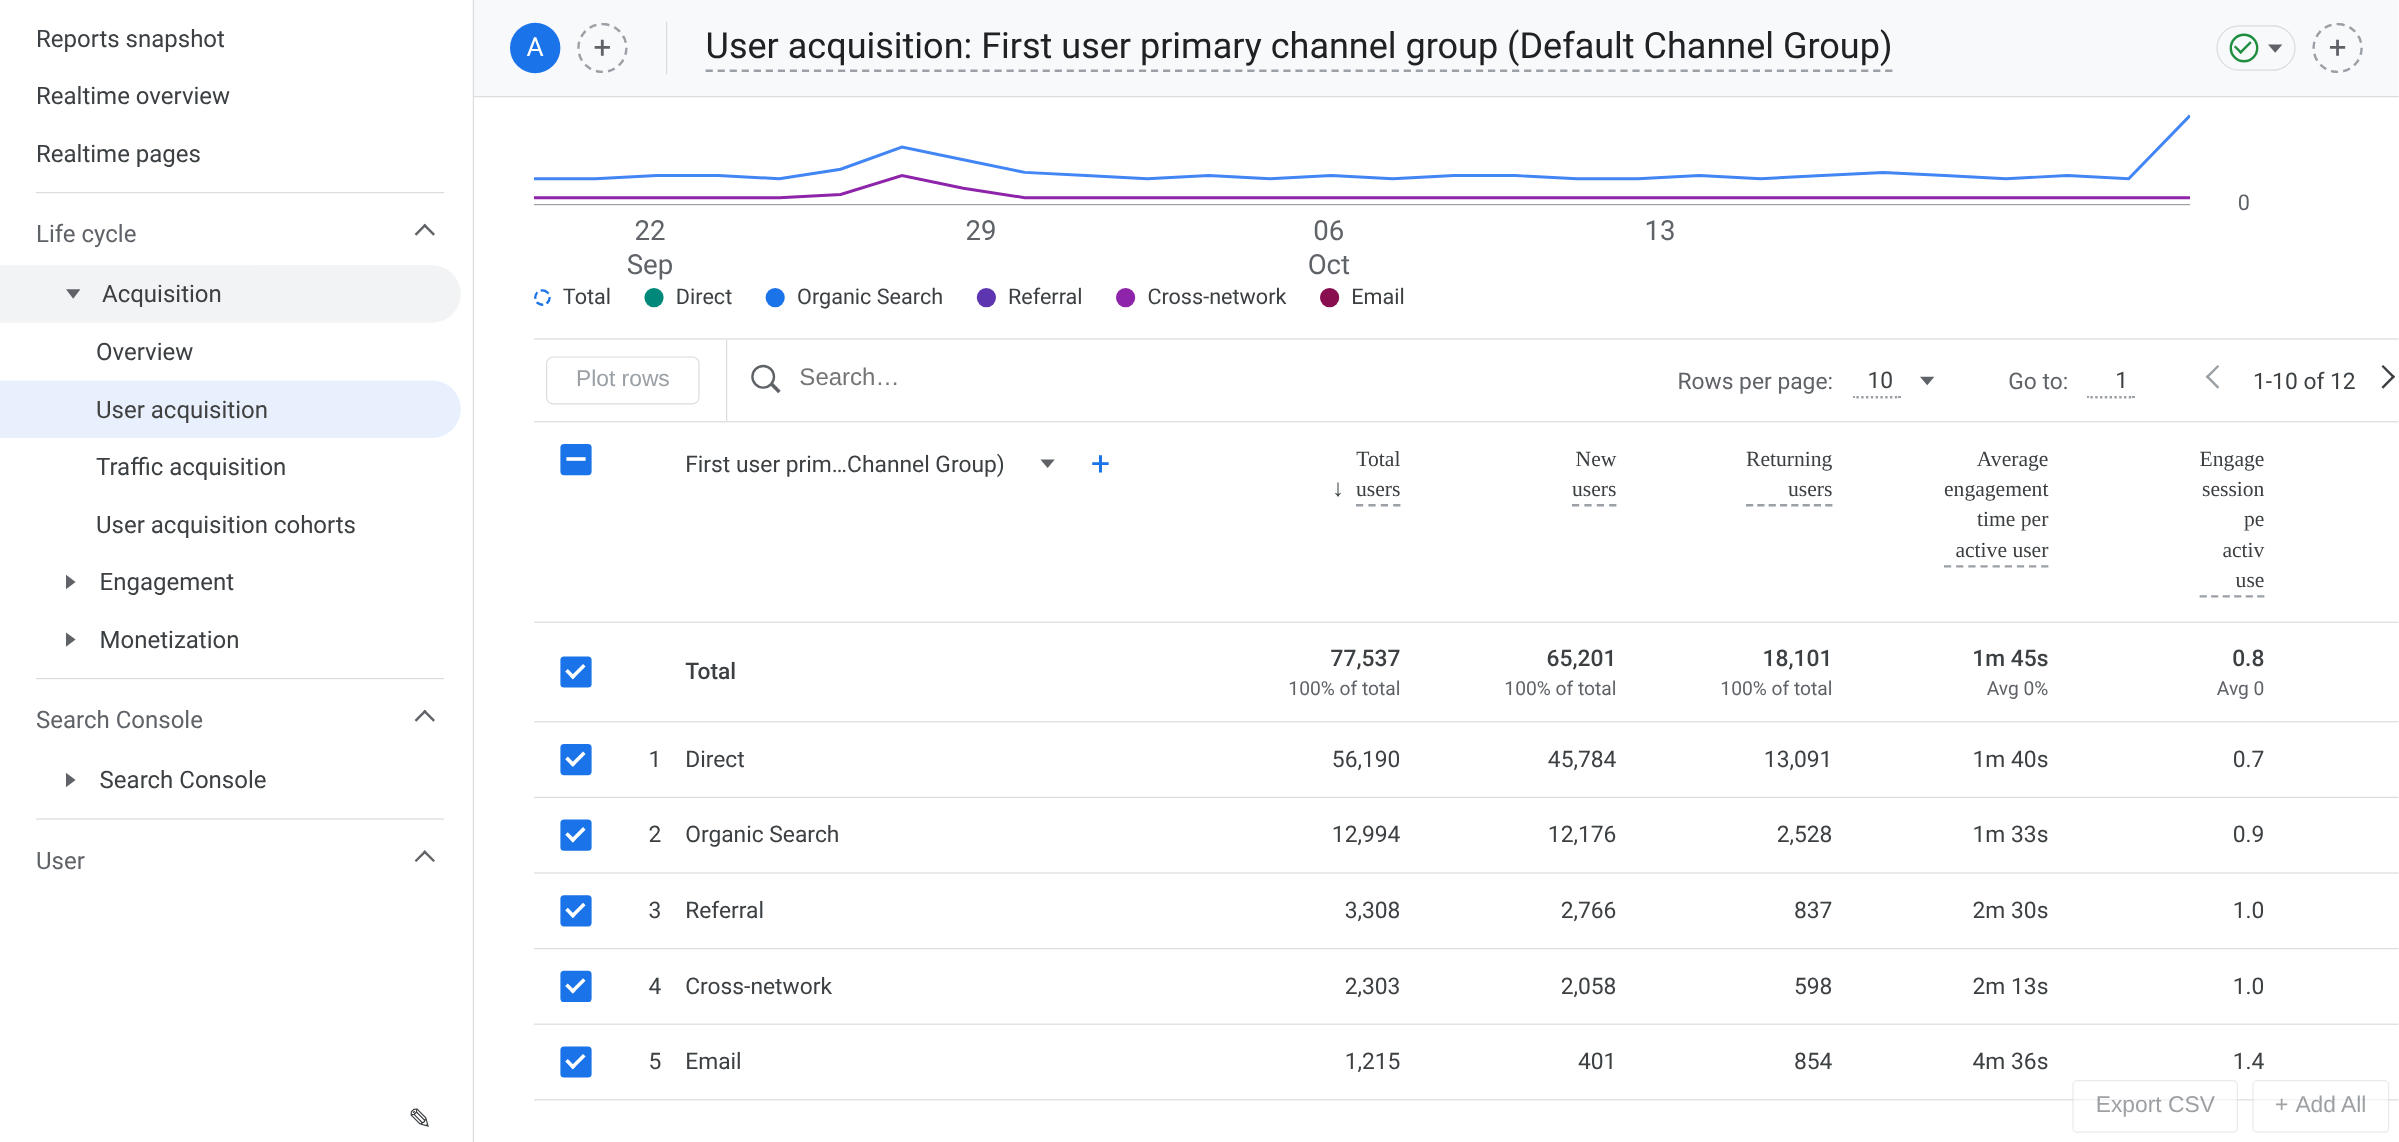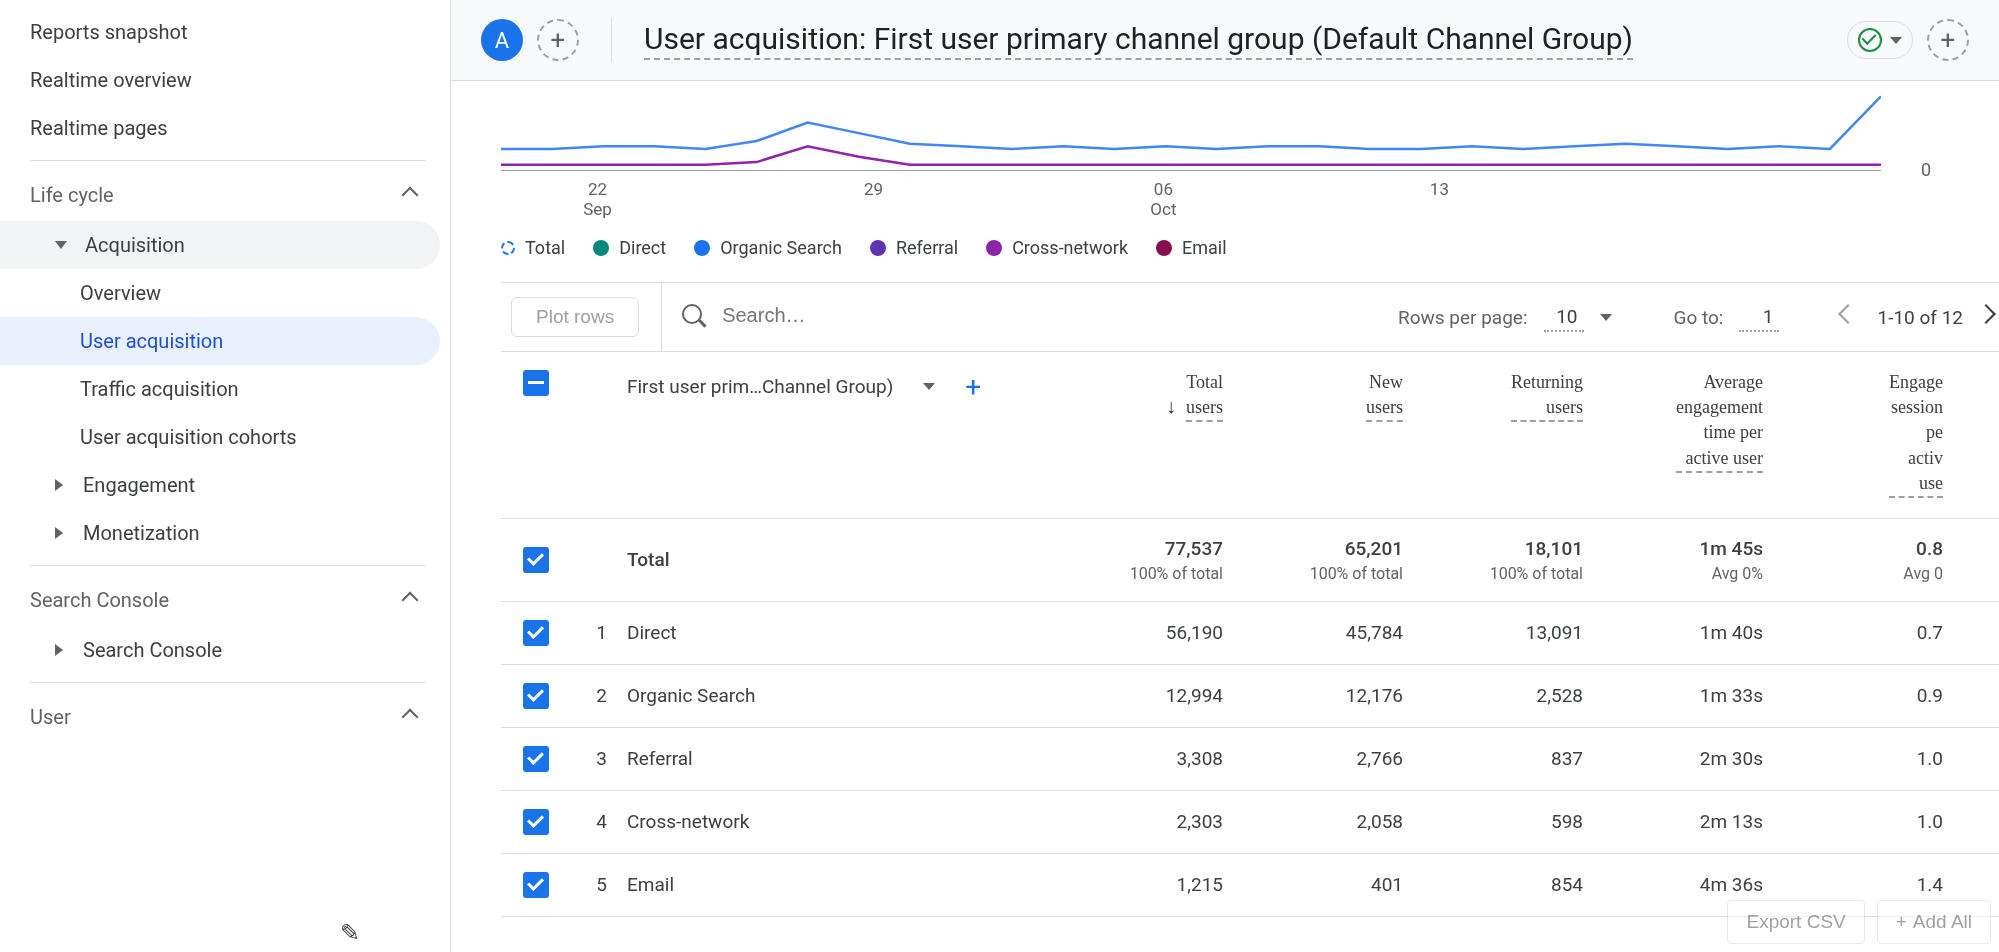--- a/index.html
+++ b/index.html
@@ -1,24 +1,24 @@
 <!DOCTYPE html>
 <html><head>
 <meta charset="utf-8">
 <style>
 * { box-sizing: border-box; margin: 0; padding: 0; }
 body { font-family: 'Google Sans', Roboto, Arial, sans-serif; font-size: 18px; color: #3c4043; background: #fff; overflow: hidden; }
 .app { display: flex; height: 952px; width: 1999px; }
 
 
-.sidebar { width: 451px; border-right: 1px solid #dadce0; padding-top: 8px; overflow-y: auto; background: #fff; }
+.sidebar { width: 395px; border-right: 1px solid #dadce0; padding-top: 8px; overflow-y: auto; background: #fff; }
 .nav-item { padding: 12px 24px 12px 30px; font-size: 20px; color: #3c4043; cursor: pointer; display: flex; align-items: center; border-radius: 0 40px 40px 0; margin-right: 10px; }
 .nav-item.sub { padding-left: 80px; }
 .nav-item.sub2 { padding-left: 55px; }
-.nav-item.active { background: #e8f0fe; color: #1d4ed8; }
+.nav-item.active { background: #e8f0fe; color: #404040; }
 .nav-item.group-active { background: #f1f3f4; }
 .section-header { padding: 14px 24px 14px 30px; font-size: 20px; color: #5f6368; display: flex; align-items: center; justify-content: space-between; cursor: pointer; }
 .section-header .chev { margin-right: 10px; }
 .divider { height: 1px; background: #dadce0; margin: 8px 24px 8px 30px; }
 .tri { display: inline-block; width: 0; height: 0; border-left: 6px solid transparent; border-right: 6px solid transparent; border-top: 8px solid #5f6368; margin-right: 18px; }
 .tri.right { border-top: 6px solid transparent; border-bottom: 6px solid transparent; border-left: 8px solid #5f6368; border-right: none; margin-right: 20px; }
 .chev-up { display: inline-block; width: 12px; height: 12px; border-left: 2px solid #5f6368; border-top: 2px solid #5f6368; transform: rotate(45deg); }
 
 
 .main { flex: 1; display: flex; flex-direction: column; overflow: hidden; position: relative; }
@@ -31,21 +31,21 @@
 .check-circle { width: 24px; height: 24px; border-radius: 50%; border: 2.5px solid #1e8e3e; position: relative; }
 .check-circle::after { content: ''; position: absolute; left: 5px; top: 1px; width: 6px; height: 11px; border-right: 2.5px solid #1e8e3e; border-bottom: 2.5px solid #1e8e3e; transform: rotate(45deg); }
 .tri-down { width: 0; height: 0; border-left: 6px solid transparent; border-right: 6px solid transparent; border-top: 7px solid #5f6368; }
 
 .content { flex: 1; overflow: auto; padding: 0 0 0 50px; }
 
 
 .chart-area { height: 80px; position: relative; border-bottom: 1px solid #9aa0a6; margin-right: 60px; margin-top: 10px; width: 1380px; }
 .chart-svg { width: 100%; height: 100%; }
 .y-zero { position: absolute; right: -50px; bottom: -10px; color: #5f6368; font-size: 18px; }
-.x-labels { display: flex; position: relative; color: #5f6368; font-size: 17px; margin-top: 8px; width: 1380px; height: 40px; }
+.x-labels { display: flex; position: relative; color: #5f6368; font-size: 23px; margin-top: 8px; width: 1380px; height: 40px; }
 .x-label { position: absolute; transform: translateX(-50%); text-align: center; line-height: 1.2; }
 
 
 .legend { display: flex; gap: 28px; align-items: center; padding: 18px 0 24px 0; font-size: 18px; color: #3c4043; }
 .legend-item { display: flex; align-items: center; gap: 10px; }
 .swatch { width: 16px; height: 16px; border-radius: 50%; }
 .swatch.dashed { border: 2.5px dashed #1a73e8; background: transparent; width: 14px; height: 14px; }
 
 
 .toolbar { display: flex; align-items: center; border-top: 1px solid #dadce0; border-bottom: 1px solid #dadce0; height: 70px; }

